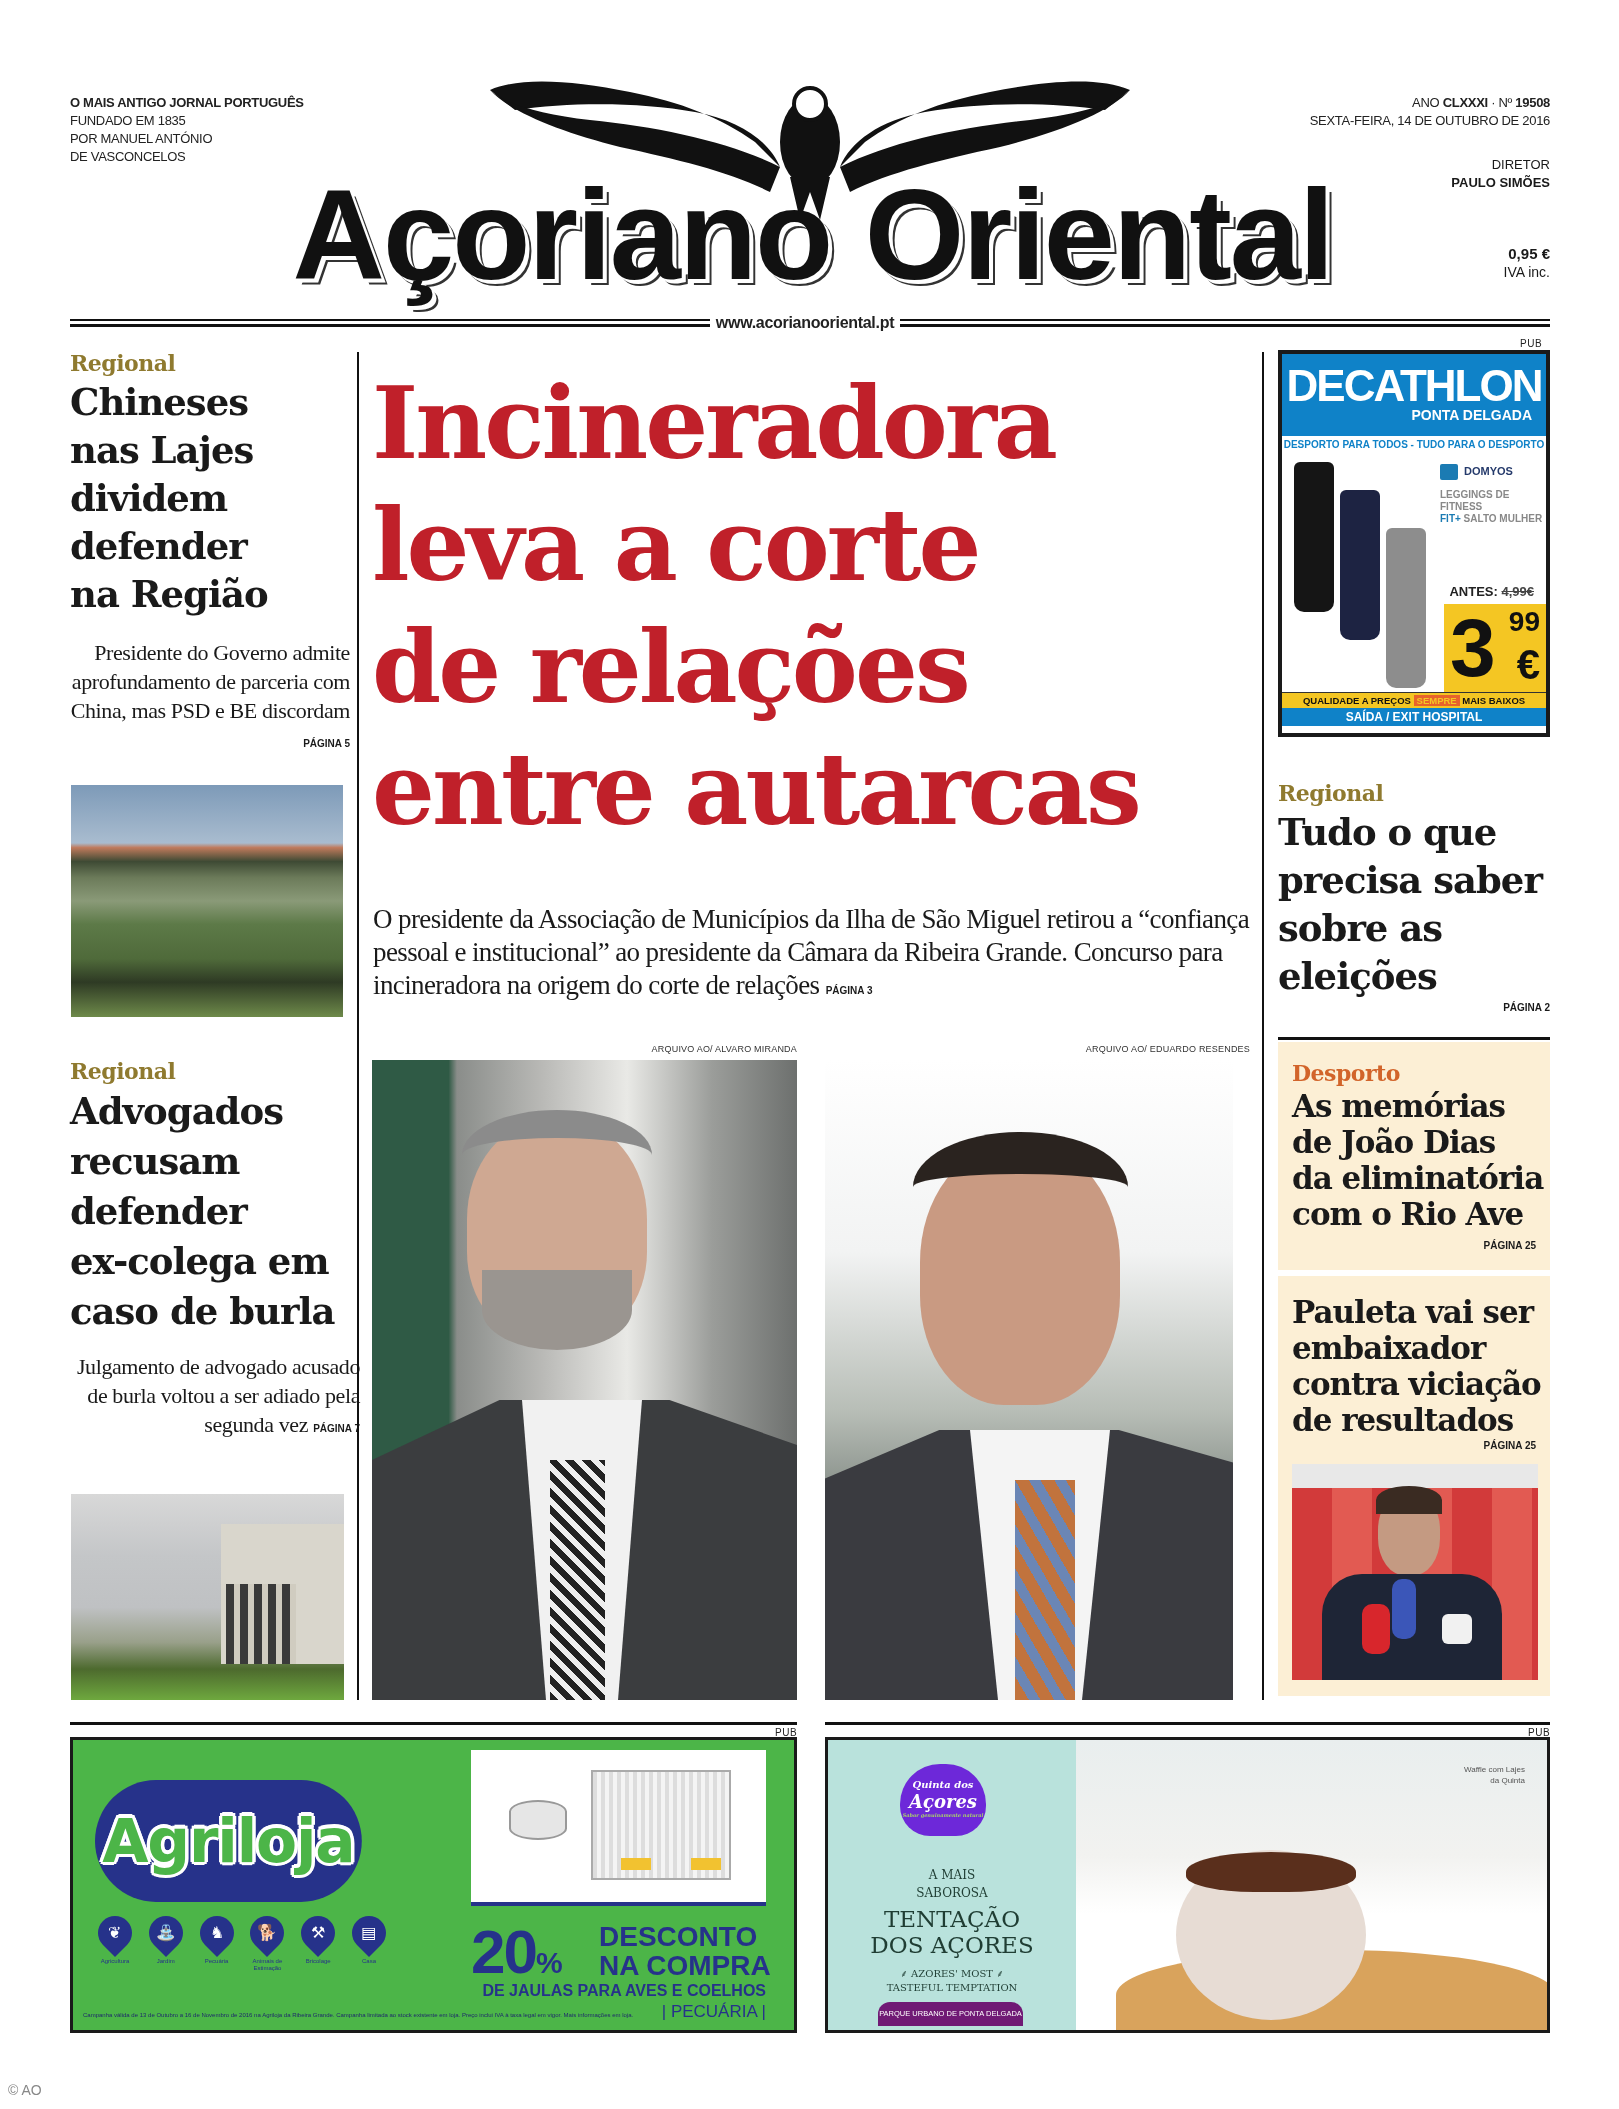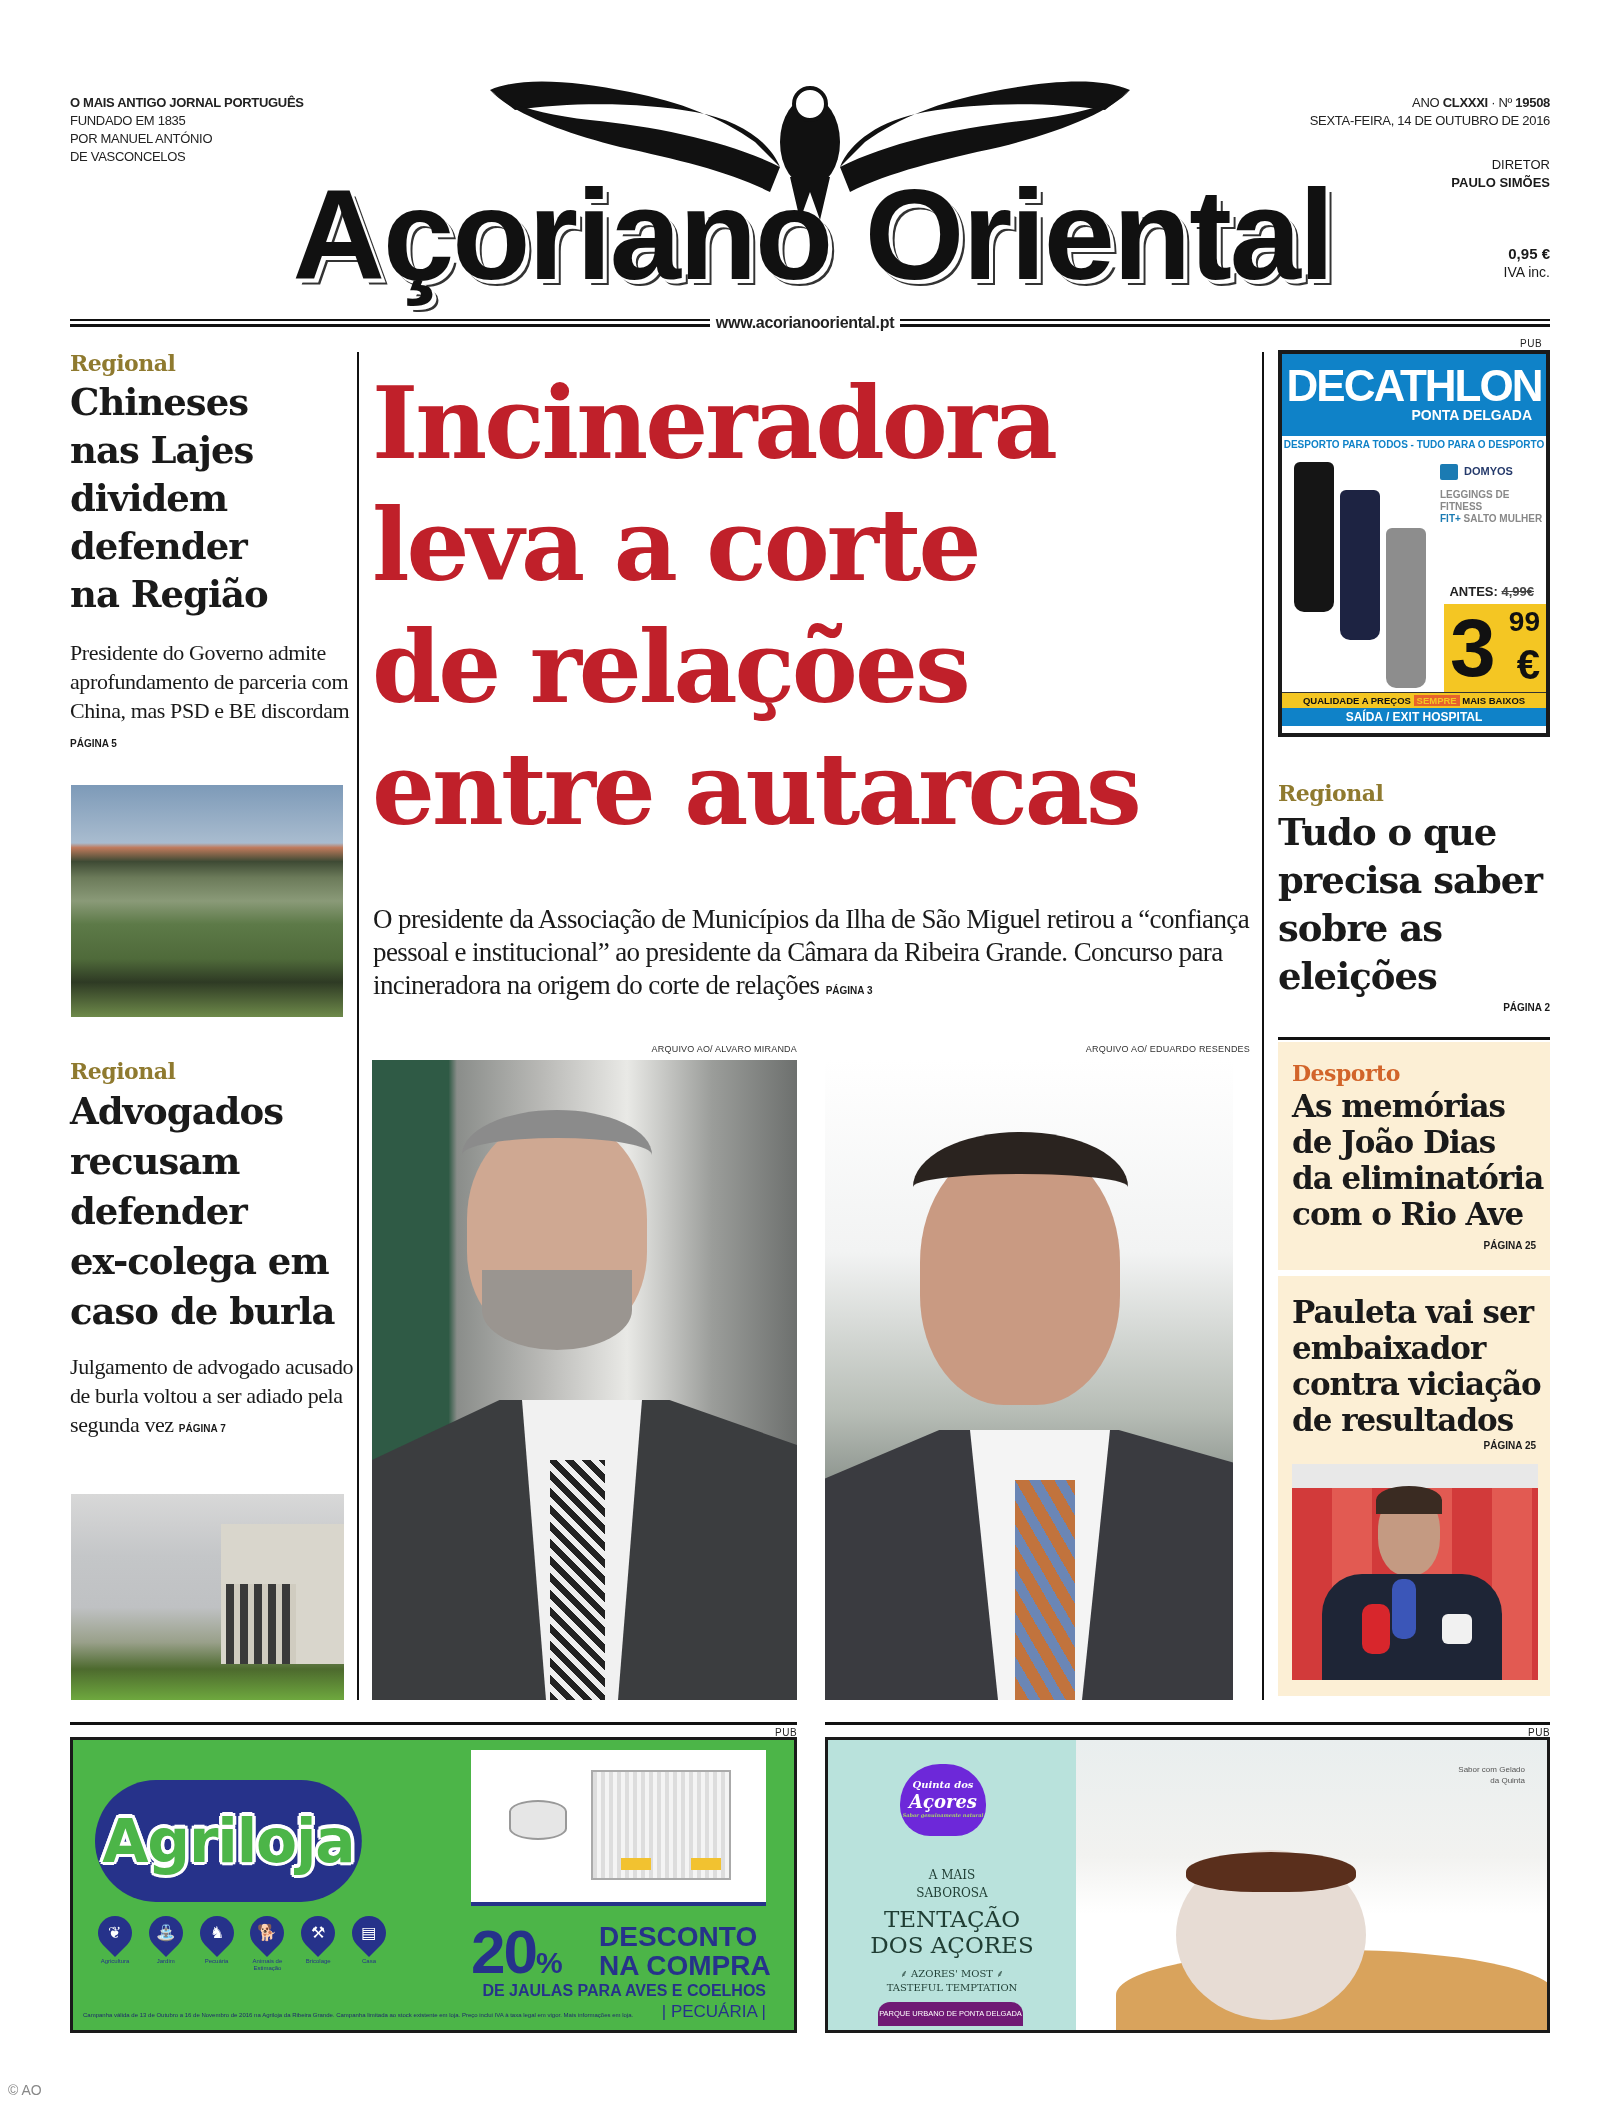--- a/index.html
+++ b/index.html
@@ -27,21 +27,21 @@
   .rule.r { left: 830px; right: 0; }
   .url { position: absolute; left: 645px; top: 0; width: 180px; text-align: center; font-family: "Liberation Sans", sans-serif; font-size: 16px; font-weight: bold; color: #222; letter-spacing: -0.3px; line-height: 22px; }
 
   
   .vdiv { width: 2px; background: #111; }
 
   
   .kicker { font-family: "DejaVu Serif", serif; font-weight: bold; font-size: 22px; color: #8f7a2f; line-height: 26px; letter-spacing: -0.5px; }
   .kicker.sport { color: #d2642a; }
   .side-title { font-family: "DejaVu Serif", serif; font-weight: bold; font-size: 37px; line-height: 48px; color: #1a1a1a; letter-spacing: -1px; }
-  .side-deck { font-family: "Liberation Serif", serif; font-size: 22px; line-height: 29px; color: #1a1a1a; letter-spacing: -0.4px; }
+  .side-deck { font-family: "Liberation Serif", serif; font-size: 22px; line-height: 29px; color: #1a1a1a; letter-spacing: -0.4px; text-align: right; }
   .pg { font-family: "Liberation Sans", sans-serif; font-weight: bold; font-size: 10px; letter-spacing: 0; text-transform: uppercase; }
   .pg-right { text-align: right; }
 
   .photo { overflow: hidden; }
 
   
   .headline { left: 372px; top: 362px; width: 880px; font-family: "DejaVu Serif", serif; font-weight: bold; font-size: 99px; line-height: 122px; color: #c0202a; letter-spacing: -3px; }
   .deck { left: 373px; top: 903px; width: 880px; font-family: "Liberation Serif", serif; font-size: 27px; line-height: 33px; color: #1a1a1a; letter-spacing: -0.6px; }
   .credit { font-family: "Liberation Sans", sans-serif; font-size: 9px; color: #333; letter-spacing: 0.2px; text-transform: uppercase; }
 
@@ -381,21 +381,21 @@
     <div class="q-copy q-small" style="top:128px;">A MAIS</div>
     <div class="q-copy q-small" style="top:146px;">SABOROSA</div>
     <div class="q-copy q-big" style="top:166px;">TENTAÇÃO</div>
     <div class="q-copy q-big" style="top:192px;">DOS AÇORES</div>
     <div class="q-copy q-en" style="top:228px;"><span>⸙ </span><span>AZORES' MOST</span><span> ⸙</span></div>
     <div class="q-copy q-en" style="top:242px;">TASTEFUL TEMPTATION</div>
     <div class="q-pill">PARQUE URBANO DE PONTA DELGADA</div>
   </div>
   <div class="q-right">
     <div class="q-waffle-cap">
-      <div>Sabor com Gelado</div>
+      <div>Waffle com Lajes</div>
       <div>da Quinta</div>
     </div>
     <div style="position:absolute; left:40px; top:210px; width:440px; height:90px; background:#d9a35c; border-radius: 50% 50% 0 0;"></div>
     <div style="position:absolute; left:100px; top:110px; width:190px; height:170px; background:#e7dcd4; border-radius:50%;"></div>
     <div style="position:absolute; left:110px; top:112px; width:170px; height:40px; background:#5a2f1c; border-radius:50% 50% 40% 40%;"></div>
   </div>
 </div>
 
 <div class="abs copyright">© AO</div>
 

